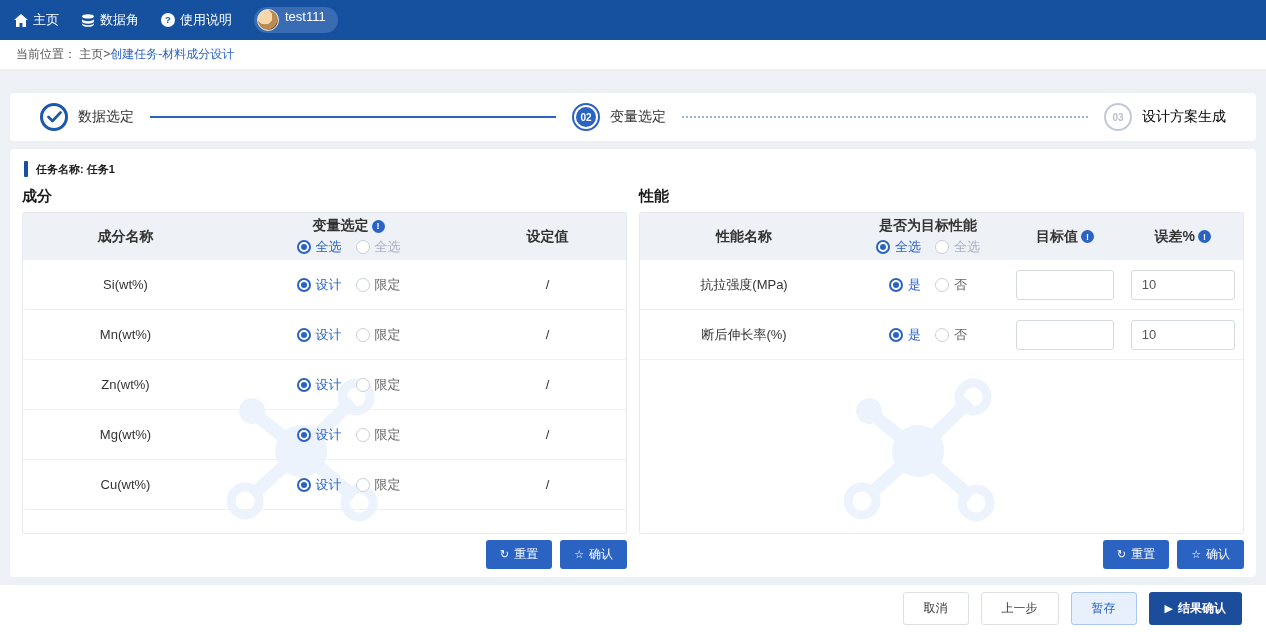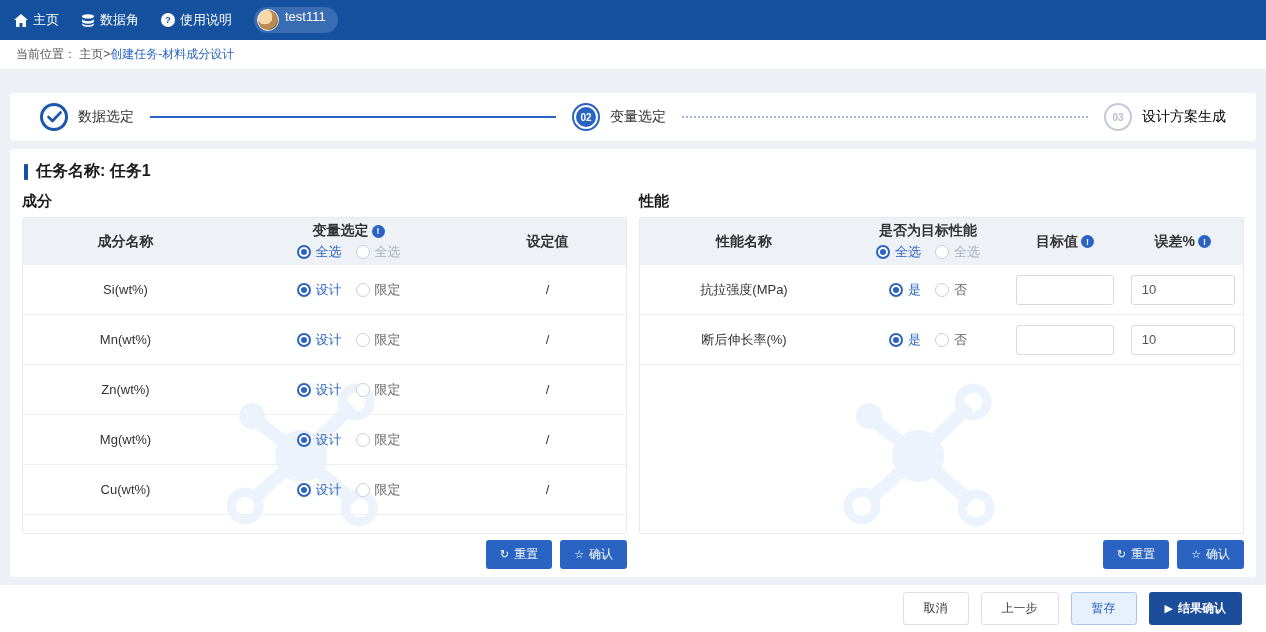--- a/index.html
+++ b/index.html
@@ -40,21 +40,21 @@
     font-size:10px; font-weight:bold; display:flex; align-items:center; justify-content:center; }
   .step-pending .step-num-wrap { border-color:#c3c9d6; }
   .step-pending .step-num { background:transparent; color:#b9c0cc; }
   .step-pending .step-label { color:#000000; }
   .step-line { flex:1; border-top:2px solid #2a63c1; margin:0 16px; }
   .step-line.dotted { border-top:2px dotted #9db1d4; }
   
   .main { flex:1; display:flex; flex-direction:column; padding:10px 12px 8px; overflow:hidden; }
   .task-title { display:flex; align-items:center; gap:8px; margin:2px 2px 8px; }
   .task-bar { width:4px; height:16px; background:#15519e; border-radius:1px; }
-  .task-text { font-size:16px; font-weight:bold; color:#1a1a1a; }
+  .task-text { font-size:11px; font-weight:bold; color:#1a1a1a; }
   .panels { flex:1; display:flex; gap:12px; overflow:hidden; }
   .panel { flex:1; display:flex; flex-direction:column; min-width:0; }
   .panel-title { font-size:15px; font-weight:bold; color:#1a1a1a; margin:2px 0 6px; }
   .box { flex:1; border:1px solid #e6e9f0; border-radius:2px; position:relative; overflow:hidden; background:#fff; }
   .grid-l { display:grid; grid-template-columns:34% 40% 26%; }
   .grid-r { display:grid; grid-template-columns:34.5% 26.5% 19% 20%; }
   .thead { background:#eef1f6; min-height:44px; align-items:center; }
   .th { text-align:center; font-weight:bold; font-size:14px; color:#333; padding:4px 2px;
     display:flex; flex-direction:column; align-items:center; justify-content:center; gap:3px; }
   .trow { border-bottom:1px solid #eef0f4; height:50px; align-items:center; position:relative; z-index:1; }

